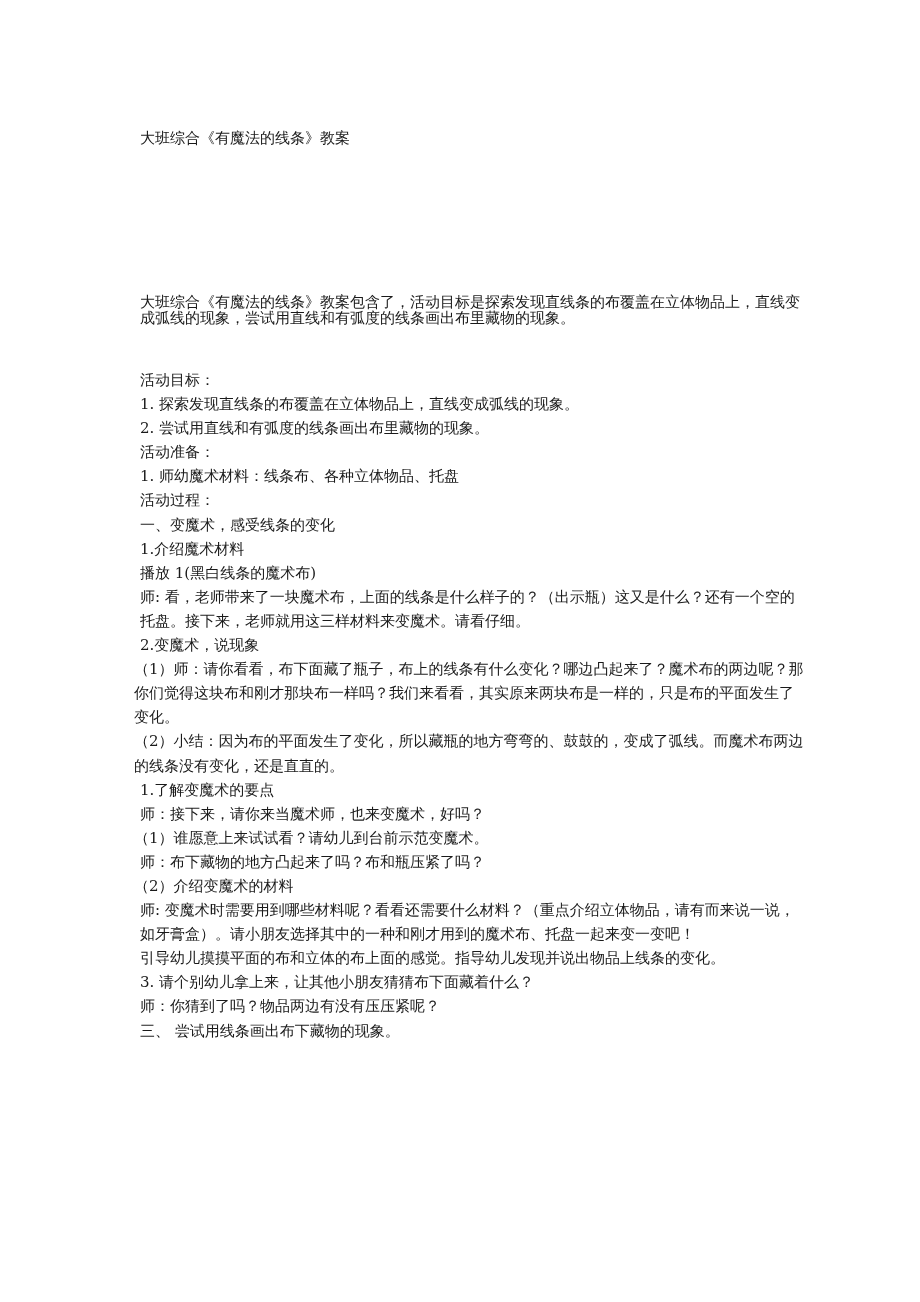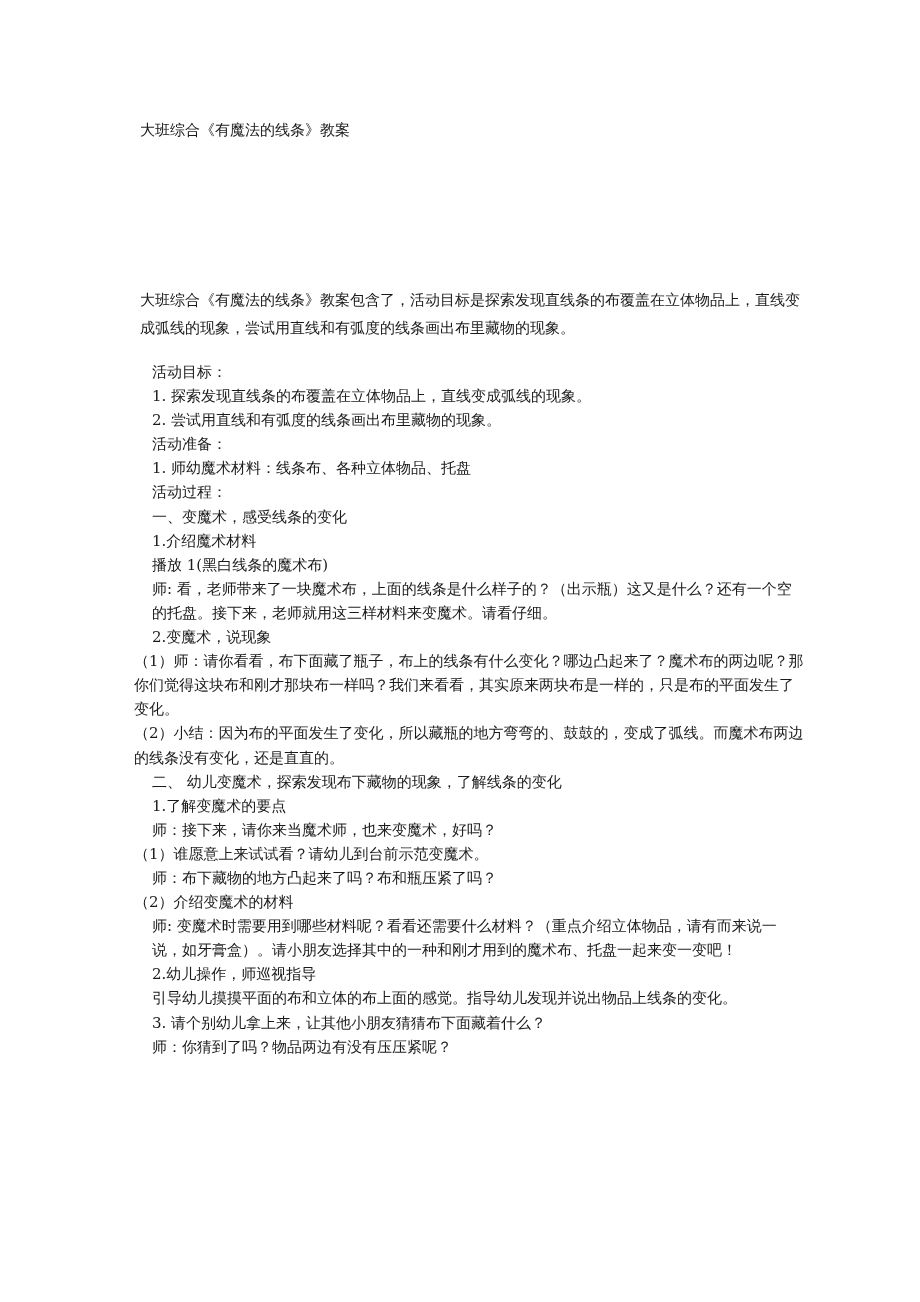--- a/index.html
+++ b/index.html
@@ -1,22 +1,22 @@
 <!DOCTYPE html>
 <html><head>
 <meta charset="utf-8">
 <style>
   html, body { margin: 0; padding: 0; background: #ffffff; }
   body { width: 920px; height: 1302px; position: relative; overflow: hidden;
          font-family: "DejaVu Serif", "Liberation Serif", serif; color: #1a1a1a; }
-  .page { position: absolute; left: 0; top: 4px; width: 920px; height: 976px; }
+  .page { position: absolute; left: 0; top: 12px; width: 920px; height: 976px; }
   .title { position: absolute; left: 140px; top: 116px; font-size: 15px; line-height: 20px; }
-  .intro { position: absolute; left: 140px; top: 282px; width: 660px; font-size: 15px; line-height: 28px; font-family: Liberation Serif, serif; }
+  .intro { position: absolute; left: 140px; top: 282px; width: 660px; font-size: 15px; line-height: 16px; font-family: Liberation Serif, serif; }
   .body { position: absolute; left: 140px; top: 356px; width: 665px; font-size: 15px; line-height: 24.1px; }
-  .line { white-space: normal; word-break: break-all; margin-left: 12px; }
+  .line { white-space: normal; word-break: break-all; }
   .indent-hang { margin-left: -6px; }
 </style>
 </head>
 <body>
 
 <div class="page">
   <div class="title">大班综合《有魔法的线条》教案</div>
   <div class="intro">大班综合《有魔法的线条》教案包含了，活动目标是探索发现直线条的布覆盖在立体物品上，直线变成弧线的现象，尝试用直线和有弧度的线条画出布里藏物的现象。</div>
   <div class="body">
     <div class="line">活动目标：</div>
@@ -25,25 +25,24 @@
     <div class="line">活动准备：</div>
     <div class="line">1. 师幼魔术材料：线条布、各种立体物品、托盘</div>
     <div class="line">活动过程：</div>
     <div class="line">一、变魔术，感受线条的变化</div>
     <div class="line">1.介绍魔术材料</div>
     <div class="line">播放 1(黑白线条的魔术布)</div>
     <div class="line">师: 看，老师带来了一块魔术布，上面的线条是什么样子的？（出示瓶）这又是什么？还有一个空的托盘。接下来，老师就用这三样材料来变魔术。请看仔细。</div>
     <div class="line">2.变魔术，说现象</div>
     <div class="line indent-hang">（1）师：请你看看，布下面藏了瓶子，布上的线条有什么变化？哪边凸起来了？魔术布的两边呢？那你们觉得这块布和刚才那块布一样吗？我们来看看，其实原来两块布是一样的，只是布的平面发生了变化。</div>
     <div class="line indent-hang">（2）小结：因为布的平面发生了变化，所以藏瓶的地方弯弯的、鼓鼓的，变成了弧线。而魔术布两边的线条没有变化，还是直直的。</div>
-    <div class="line">二、  幼儿变魔术，探索发现布下藏物的现象，了解线条的变化</div>
     <div class="line">1.了解变魔术的要点</div>
     <div class="line">师：接下来，请你来当魔术师，也来变魔术，好吗？</div>
     <div class="line indent-hang">（1）谁愿意上来试试看？请幼儿到台前示范变魔术。</div>
     <div class="line">师：布下藏物的地方凸起来了吗？布和瓶压紧了吗？</div>
     <div class="line indent-hang">（2）介绍变魔术的材料</div>
     <div class="line">师: 变魔术时需要用到哪些材料呢？看看还需要什么材料？（重点介绍立体物品，请有而来说一说，如牙膏盒）。请小朋友选择其中的一种和刚才用到的魔术布、托盘一起来变一变吧！</div>
-    <div class="line">2.幼儿操作，师巡视指导</div>
     <div class="line">引导幼儿摸摸平面的布和立体的布上面的感觉。指导幼儿发现并说出物品上线条的变化。</div>
     <div class="line">3. 请个别幼儿拿上来，让其他小朋友猜猜布下面藏着什么？</div>
     <div class="line">师：你猜到了吗？物品两边有没有压压紧呢？</div>
+    <div class="line">三、  尝试用线条画出布下藏物的现象。</div>
   </div>
 </div>
 
 </body></html>

